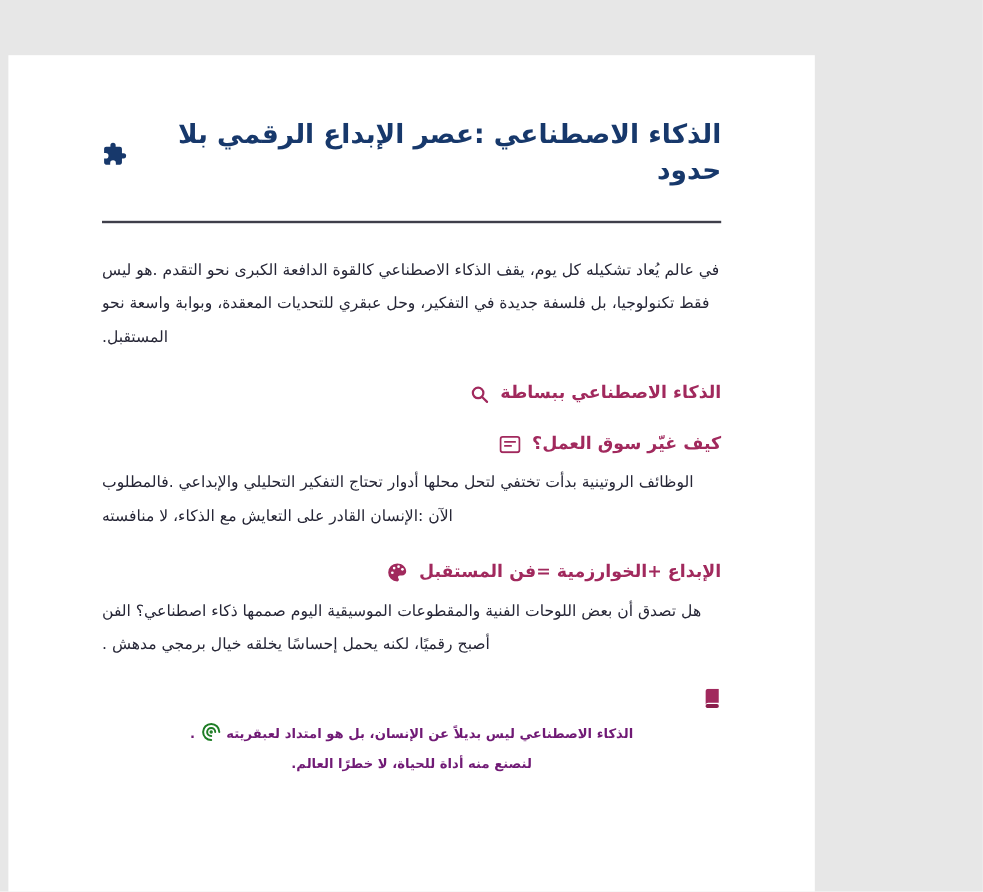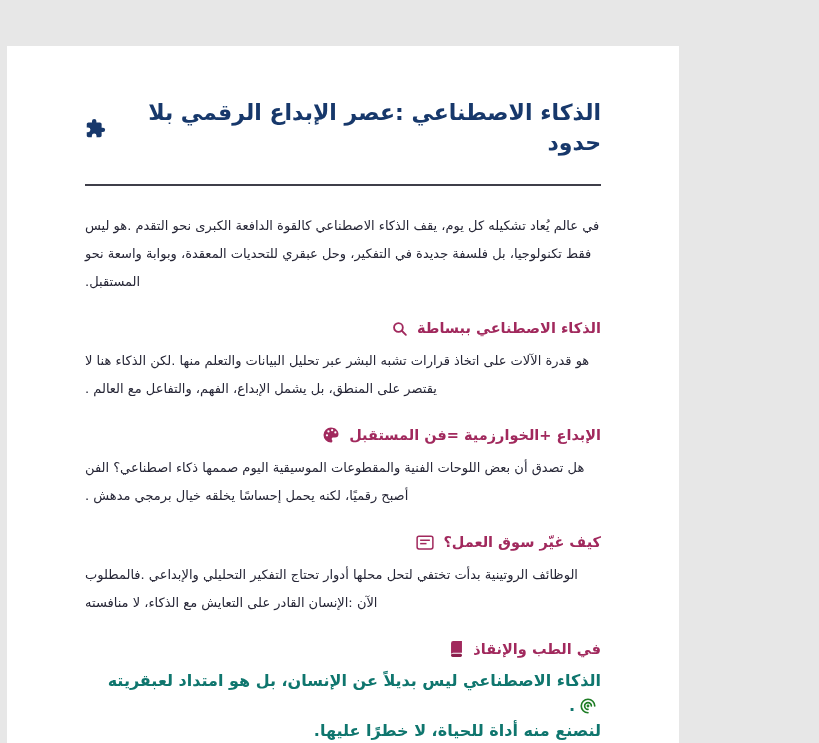--- a/index.html
+++ b/index.html
@@ -46,25 +46,25 @@
     gap: 9px;
     margin: 22px 0 9px;
     color: #a1295d;
     font-size: 14.5px;
     font-weight: bold;
     line-height: 20px;
   }
   .heading .icon { display: inline-flex; align-items: center; }
   .conclusion {
     margin-top: 4px;
-    color: #0f766e;
+    color: #701a75;
     font-weight: bold;
-    font-size: 16px;
+    font-size: 11px;
     line-height: 25px;
-    text-align: right;
+    text-align: center;
   }
   .conclusion .inline-icon svg { vertical-align: -4px; margin: 0 4px; }
   .watermark {
     position: absolute;
     bottom: 8px;
     left: 50%;
     transform: translateX(-50%);
     display: flex;
     align-items: center;
     gap: 7px;
@@ -98,75 +98,73 @@
     <div class="section">
       <h2 class="heading">
         <span>الذكاء الاصطناعي ببساطة</span>
         <span class="icon">
           <svg width="17" height="17" viewBox="0 0 24 24" fill="none" stroke="#a1295d" stroke-width="2.6" stroke-linecap="round" xmlns="http://www.w3.org/2000/svg">
             <circle cx="10.5" cy="10.5" r="6.2"></circle>
             <line x1="15.2" y1="15.2" x2="21" y2="21"></line>
           </svg>
         </span>
       </h2>
-      <p class="body">هو قدرة الآلات على اتخاذ قرارات تشبه البشر عبر تحليل البيانات والتعلم منها .لكن الذكاء هنا لا يقتصر على المنطق، بل يشمل الإبداع، الفهم، والتفاعل مع العالم .</p>
+    </div>
+
+    <div class="section">
+      <h2 class="heading">
+        <span>كيف غيّر سوق العمل؟</span>
+        <span class="icon">
+          <svg width="18" height="15" viewBox="0 0 24 20" fill="none" stroke="#a1295d" stroke-width="2" xmlns="http://www.w3.org/2000/svg">
+            <rect x="1.5" y="1.5" width="21" height="17" rx="2.5"></rect>
+            <line x1="5.5" y1="7" x2="18.5" y2="7"></line>
+            <line x1="5.5" y1="11.5" x2="14" y2="11.5"></line>
+          </svg>
+        </span>
+      </h2>
+      <p class="body">الوظائف الروتينية بدأت تختفي لتحل محلها أدوار تحتاج التفكير التحليلي والإبداعي .فالمطلوب الآن :الإنسان القادر على التعايش مع الذكاء، لا منافسته</p>
     </div>
 
     <div class="section">
       <h2 class="heading">
         <span>الإبداع +الخوارزمية =فن المستقبل</span>
         <span class="icon">
           <svg width="18" height="18" viewBox="0 0 24 24" xmlns="http://www.w3.org/2000/svg">
             <path fill="#a1295d" d="M12 2A10 10 0 0 0 12 22c1.1 0 1.9-.9 1.9-2 0-.5-.2-.9-.5-1.3-.3-.4-.5-.8-.5-1.3 0-1.1.9-2 2-2h2.4A4.7 4.7 0 0 0 22 10.7C22 5.9 17.5 2 12 2z"></path>
             <circle cx="6.6" cy="12.4" r="1.5" fill="#ffffff"></circle>
             <circle cx="8.6" cy="7.2" r="1.5" fill="#ffffff"></circle>
             <circle cx="13.5" cy="5.6" r="1.5" fill="#ffffff"></circle>
             <circle cx="17.8" cy="8.6" r="1.5" fill="#ffffff"></circle>
           </svg>
         </span>
       </h2>
       <p class="body">هل تصدق أن بعض اللوحات الفنية والمقطوعات الموسيقية اليوم صممها ذكاء اصطناعي؟ الفن أصبح رقميًا، لكنه يحمل إحساسًا يخلقه خيال برمجي مدهش .</p>
     </div>
 
     <div class="section">
       <h2 class="heading">
-        <span>كيف غيّر سوق العمل؟</span>
-        <span class="icon">
-          <svg width="18" height="15" viewBox="0 0 24 20" fill="none" stroke="#a1295d" stroke-width="2" xmlns="http://www.w3.org/2000/svg">
-            <rect x="1.5" y="1.5" width="21" height="17" rx="2.5"></rect>
-            <line x1="5.5" y1="7" x2="18.5" y2="7"></line>
-            <line x1="5.5" y1="11.5" x2="14" y2="11.5"></line>
-          </svg>
-        </span>
-      </h2>
-      <p class="body">الوظائف الروتينية بدأت تختفي لتحل محلها أدوار تحتاج التفكير التحليلي والإبداعي .فالمطلوب الآن :الإنسان القادر على التعايش مع الذكاء، لا منافسته</p>
-    </div>
-
-    <div class="section">
-      <h2 class="heading">
-        <span>في الطب والإنقاذ</span>
         <span class="icon">
           <svg width="15" height="16" viewBox="0 0 20 22" xmlns="http://www.w3.org/2000/svg">
             <path fill="#a1295d" d="M2.5 3A3 3 0 0 1 5.5 0H17.5V16H5.5A3 3 0 0 0 2.5 19Z"></path>
             <rect x="2.5" y="17.5" width="15" height="4.5" rx="2" fill="#8a1f4c"></rect>
           </svg>
         </span>
       </h2>
     </div>
 
 
     <div class="conclusion">
       <p>
         <span>الذكاء الاصطناعي ليس بديلاً عن الإنسان، بل هو امتداد لعبقريته</span><span class="inline-icon"><svg width="18" height="18" viewBox="0 0 24 24" fill="none" stroke="#1e7d25" stroke-width="2.2" stroke-linecap="round" xmlns="http://www.w3.org/2000/svg">
               <path d="M12 21a9 9 0 1 1 9-9"></path>
               <path d="M12 16.5A4.5 4.5 0 1 1 16.5 12"></path>
               <circle cx="12" cy="12" r="0.8" fill="#1e7d25"></circle>
             </svg></span><span>.</span>
       </p>
-      <p>لنصنع منه أداة للحياة، لا خطرًا عليها.</p>
+      <p>لنصنع منه أداة للحياة، لا خطرًا العالم.</p>
     </div>
 
     <div class="watermark">
       <span class="wm-text">خمسات</span>
       <span class="wm-icon">
         <svg width="20" height="20" viewBox="0 0 24 24" fill="none" stroke="#d3d3d3" stroke-width="2" xmlns="http://www.w3.org/2000/svg">
           <rect x="2" y="5" width="20" height="15" rx="3"></rect>
           <circle cx="12" cy="12.5" r="4"></circle>
         </svg>
       </span>

